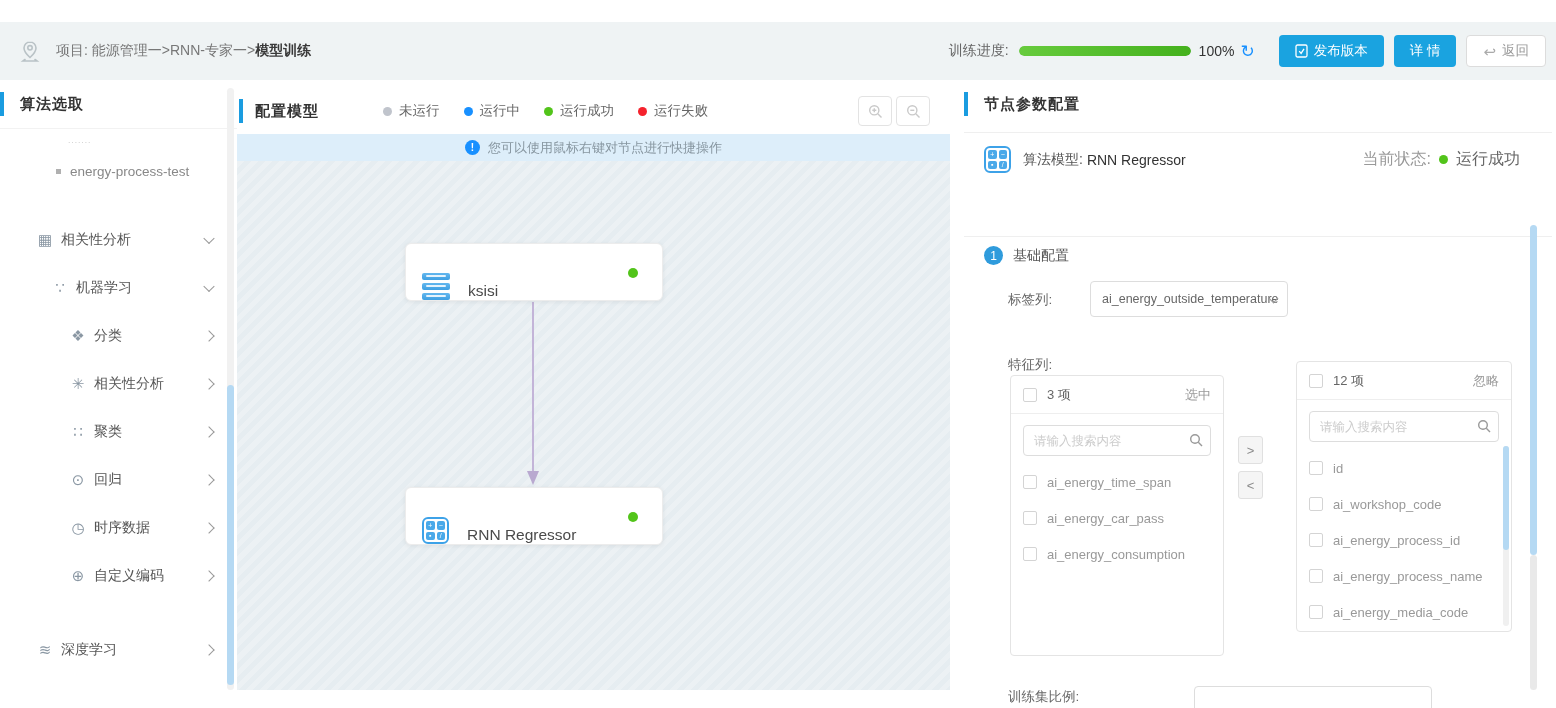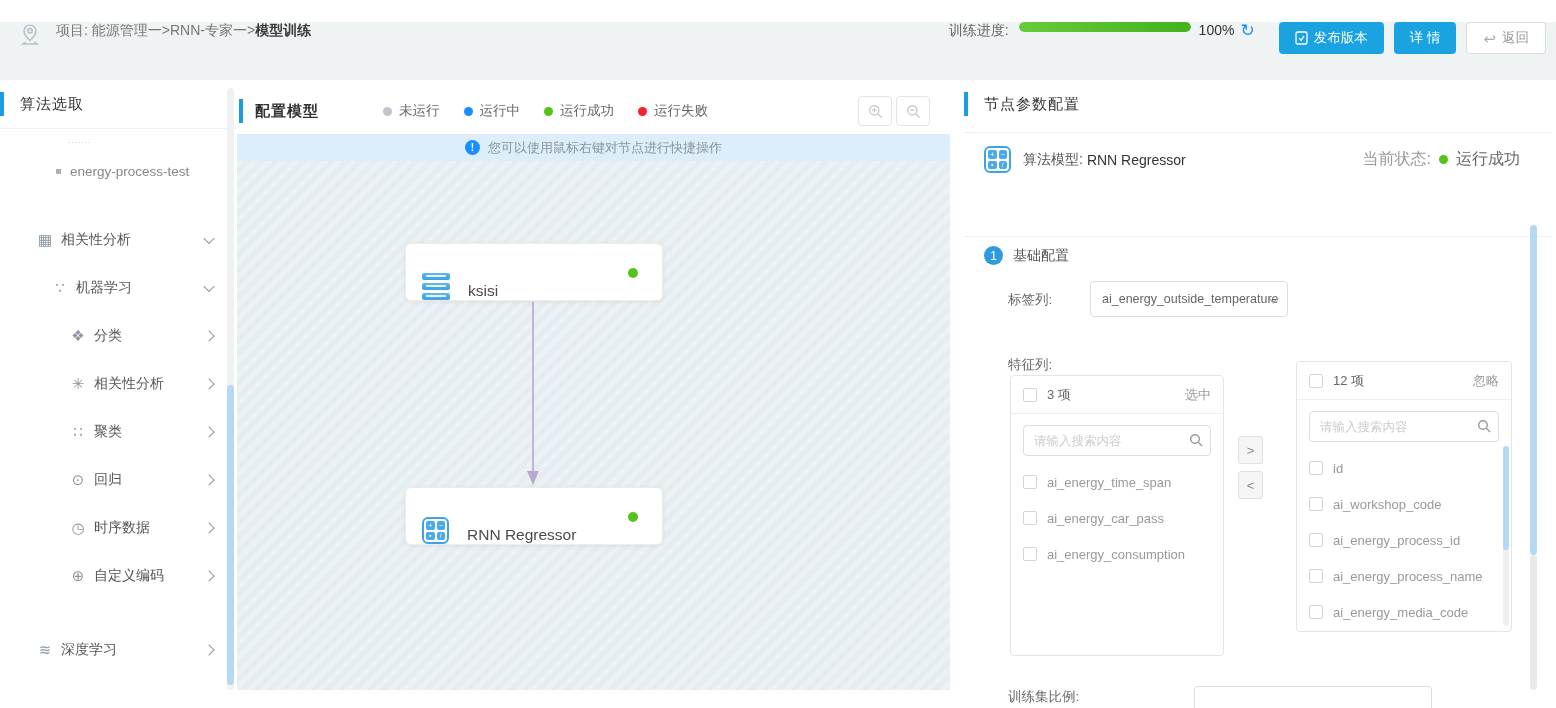--- a/index.html
+++ b/index.html
@@ -1,21 +1,21 @@
 <!DOCTYPE html>
 <html><head>
 <meta charset="utf-8">
 <style>
   * { margin:0; padding:0; box-sizing:border-box; }
   body { font-family:"Liberation Sans","DejaVu Sans",sans-serif; background:#fff; }
   .page { position:relative; width:1556px; height:708px; overflow:hidden; background:#fff; }
 
   
   .topbar { position:absolute; left:0; top:22px; width:1556px; height:58px; background:#eff3f4;
-            display:flex; align-items:flex-start; padding:0 10px 0 18px; }
+            display:flex; align-items:center; padding:0 10px 0 18px; }
   .pin-wrap { width:24px; height:24px; margin-right:14px; color:#b9c2c6; flex:0 0 auto; }
   .crumb { font-size:14px; color:#777; white-space:nowrap; }
   .crumb .cur { color:#3a3a3a; font-weight:bold; }
   .topbar-spacer { flex:1; }
   .prog-label { font-size:14px; color:#666; margin-right:10px; white-space:nowrap; }
   .prog-track { width:172px; height:10px; border-radius:6px; background:#d9e2e4; overflow:hidden; margin-right:8px; }
   .prog-fill { height:100%; border-radius:6px; background:linear-gradient(90deg,#67cb3d,#44b11d); }
   .prog-pct { font-size:14px; color:#333; margin-right:6px; }
   .refresh { font-size:17px; color:#1890ff; margin-right:14px; cursor:pointer; line-height:1; }
   .tb-btn { height:32px; border-radius:4px; border:none; display:inline-flex; align-items:center; justify-content:center;
@@ -26,21 +26,21 @@
   .tb-btn svg { margin-right:6px; }
   .back-arrow { margin-right:6px; font-size:15px; line-height:1; color:#aaa; }
 
   
   .sidebar { position:absolute; left:0; top:88px; width:237px; height:602px; background:#fff; }
   .canvas-col { position:absolute; left:237px; top:88px; width:713px; height:602px; background:#fff; }
   .rpanel { position:absolute; left:950px; top:88px; width:606px; height:620px; background:#fff; }
 
   .sec-title { position:relative; height:32px; display:flex; align-items:center; }
   .sec-title .bluebar { position:absolute; left:0; top:4px; width:4px; height:24px; background:#1a9ce0; }
-  .sec-title .t { margin-left:20px; font-size:15px; color:#333; font-weight:normal; letter-spacing:1px; }
+  .sec-title .t { margin-left:20px; font-size:15px; color:#333; font-weight:bold; letter-spacing:1px; }
 
   
   .sb-scroll { position:relative; margin-top:8px; border-top:1px solid #f2f2f2; padding-top:8px; height:560px; overflow:hidden; }
   .partial-item { margin:2px 0 0 68px; font-size:7px; color:#c4c4c4; letter-spacing:1px; }
   .ds-list { list-style:none; margin-top:6px; }
   .ds-item { position:relative; height:38px; display:flex; align-items:center; padding-left:70px; cursor:pointer; }
   .ds-item .bullet { position:absolute; left:56px; top:17px; width:5px; height:5px; background:#b0b0b0; }
   .ds-item .ds-label { font-size:13.5px; color:#888; }
   .tree { list-style:none; margin-top:2px; }
   .tree-item { position:relative; height:48px; display:flex; align-items:center; cursor:pointer; }

